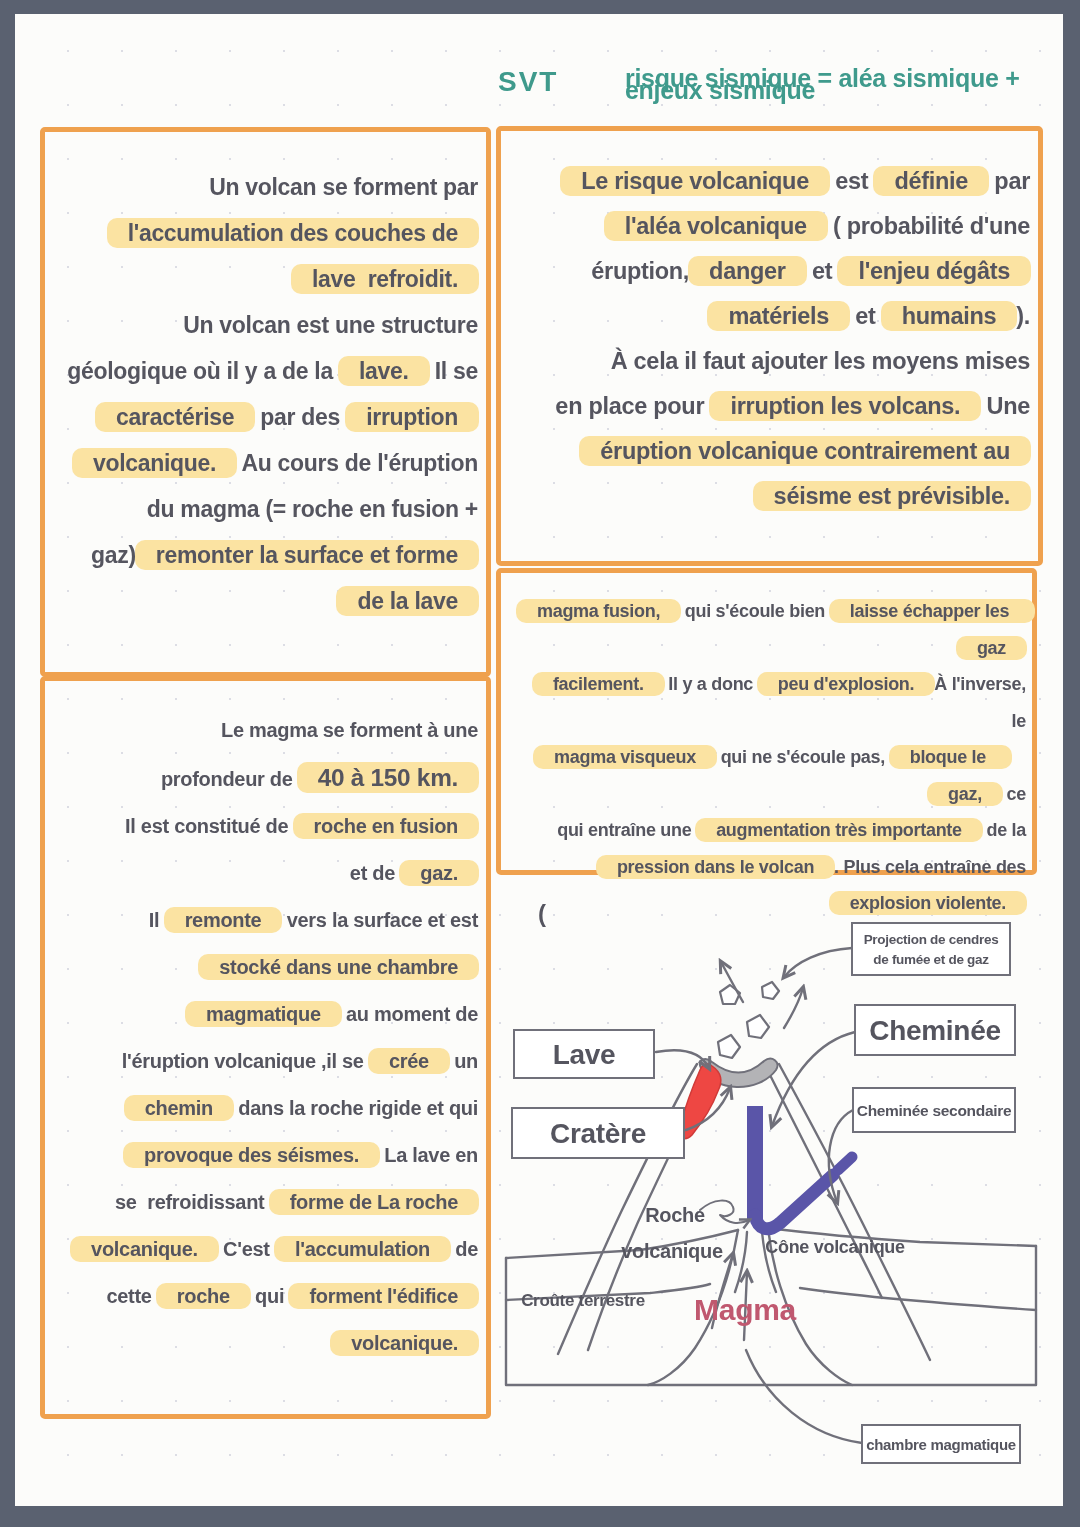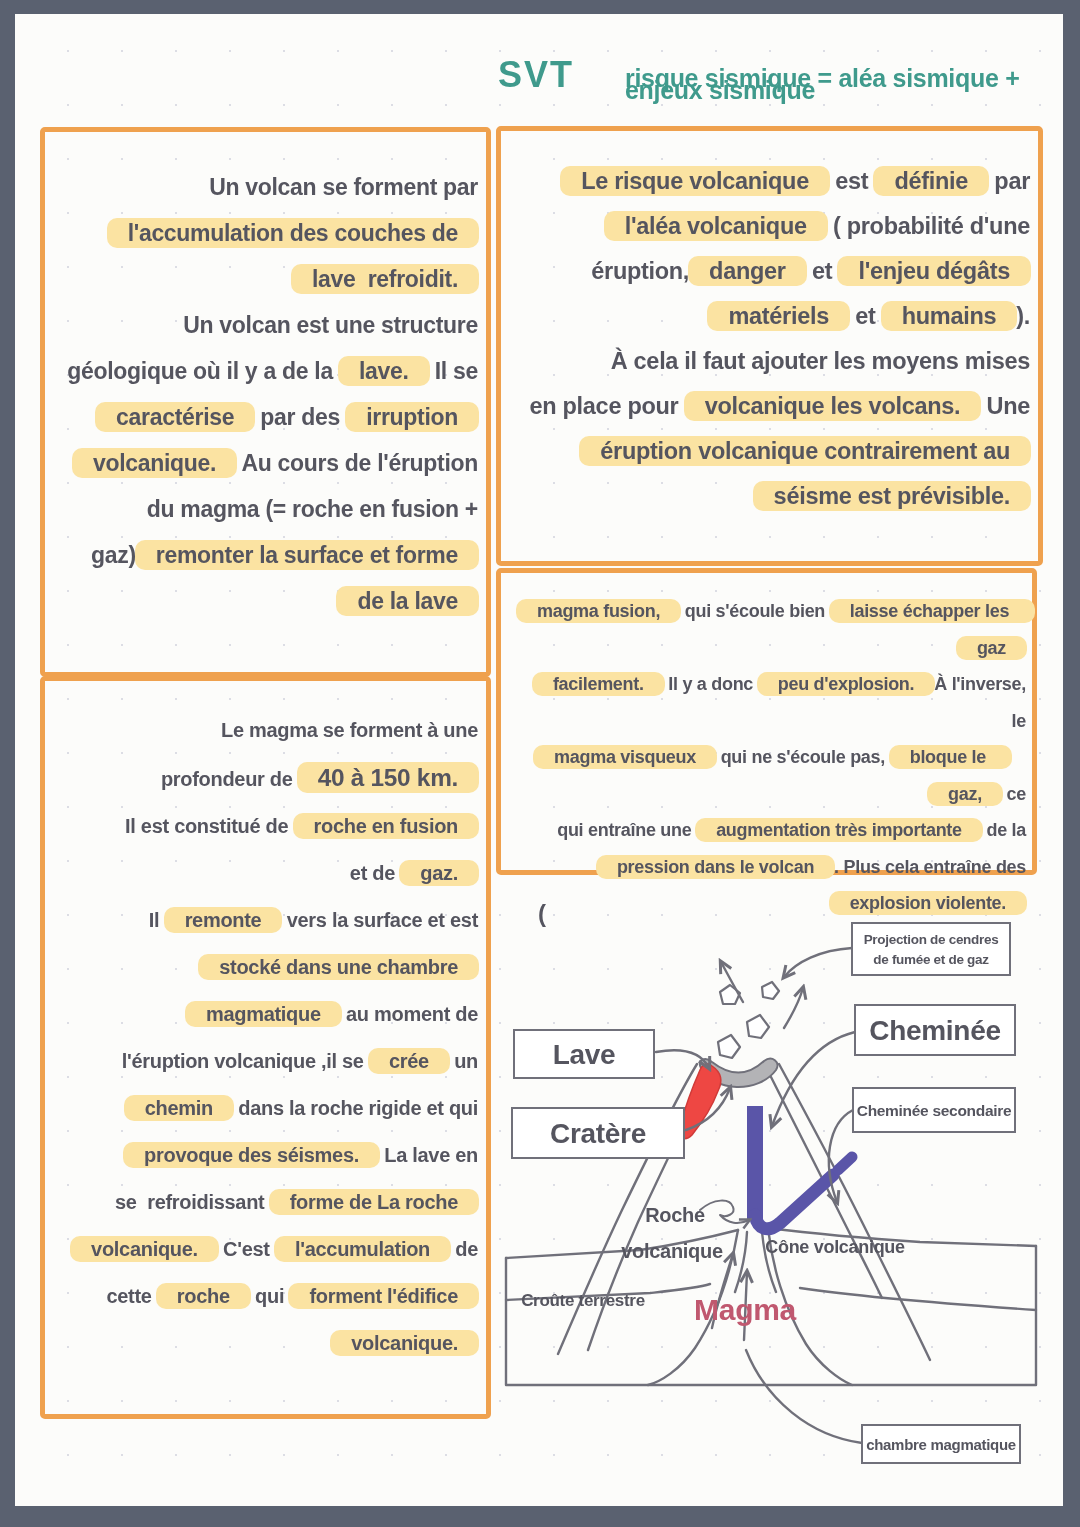--- a/index.html
+++ b/index.html
@@ -16,21 +16,21 @@
   }
   html,body{margin:0;padding:0;}
   body{width:1080px;height:1527px;overflow:hidden;font-family:"Liberation Sans",sans-serif;background:#e8e8ea;}
   .page{position:relative;width:1080px;height:1527px;background:var(--frame);}
   .paper{
     position:absolute;left:15px;top:14px;right:17px;bottom:21px;
     background-color:#fcfcfa;
     background-image:radial-gradient(circle,#dcdde4 1.2px,rgba(0,0,0,0) 1.4px);
     background-size:54px 54px;background-position:26px 10px;
   }
-  .svt{position:absolute;left:483px;top:40px;font-size:36px;color:var(--teal);letter-spacing:2px;font-weight:bold;}
+  .svt{position:absolute;left:483px;top:52px;font-size:28px;color:var(--teal);letter-spacing:2px;font-weight:bold;}
   .hnote{position:absolute;left:610px;color:var(--teal);font-size:25px;font-weight:bold;letter-spacing:-0.3px;}
   .hnote.l1{top:18px;margin-top:32px;}
   .hnote.l2{top:62px;}
   .note-box{position:absolute;border:5px solid var(--orange);border-radius:5px;color:var(--ink);font-weight:bold;letter-spacing:-0.3px;text-align:right;}
   .box1{left:25px;top:113px;width:416px;height:508px;font-size:23px;padding:32px 8px 0 17px;}
   .box1 .line{line-height:46px;}
   .box2{left:481px;top:112px;width:509px;height:402px;font-size:23.5px;padding:28px 8px 0 20px;}
   .box2 .line{line-height:45px;}
   .box3{left:481px;top:554px;width:509px;height:277px;font-size:18px;padding:20px 6px 0 16px;}
   .box3 .line{line-height:36.5px;}
@@ -66,21 +66,21 @@
         <div class="line"><span>du magma (= roche en fusion +</span></div>
         <div class="line"><span>gaz)</span><span class="hl">remonter la surface et forme</span></div>
         <div class="line"><span class="hl">de la lave</span></div>
       </div>
     <div class="note-box box2">
         <div class="line"><span class="hl">Le risque volcanique</span><span> est </span><span class="hl">définie</span><span> par</span></div>
         <div class="line"><span class="hl">l'aléa volcanique</span><span> ( probabilité d'une</span></div>
         <div class="line"><span>éruption,</span><span class="hl">danger</span><span> et </span><span class="hl">l'enjeu dégâts</span></div>
         <div class="line"><span class="hl">matériels</span><span> et </span><span class="hl">humains</span><span>).</span></div>
         <div class="line"><span>À cela il faut ajouter les moyens mises</span></div>
-        <div class="line"><span>en place pour </span><span class="hl">volcanique les volcans.</span><span> Une</span></div>
+        <div class="line"><span>en place pour </span><span class="hl">irruption les volcans.</span><span> Une</span></div>
         <div class="line"><span class="hl">éruption volcanique contrairement au</span></div>
         <div class="line"><span class="hl">séisme est prévisible.</span></div>
       </div>
     <div class="note-box box3">
         <div class="line"><span class="hl">magma fusion,</span><span> qui s'écoule bien </span><span class="hl">laisse échapper les gaz</span></div>
         <div class="line"><span class="hl">facilement.</span><span> Il y a donc </span><span class="hl">peu d'explosion.</span><span>À l'inverse, le</span></div>
         <div class="line"><span class="hl">magma visqueux</span><span> qui ne s'écoule pas, </span><span class="hl">bloque le gaz,</span><span> ce</span></div>
         <div class="line"><span>qui entraîne une </span><span class="hl">augmentation très importante</span><span> de la</span></div>
         <div class="line"><span class="hl">pression dans le volcan</span><span>. Plus cela entraîne des</span></div>
         <div class="line"><span class="hl">explosion violente.</span></div>

